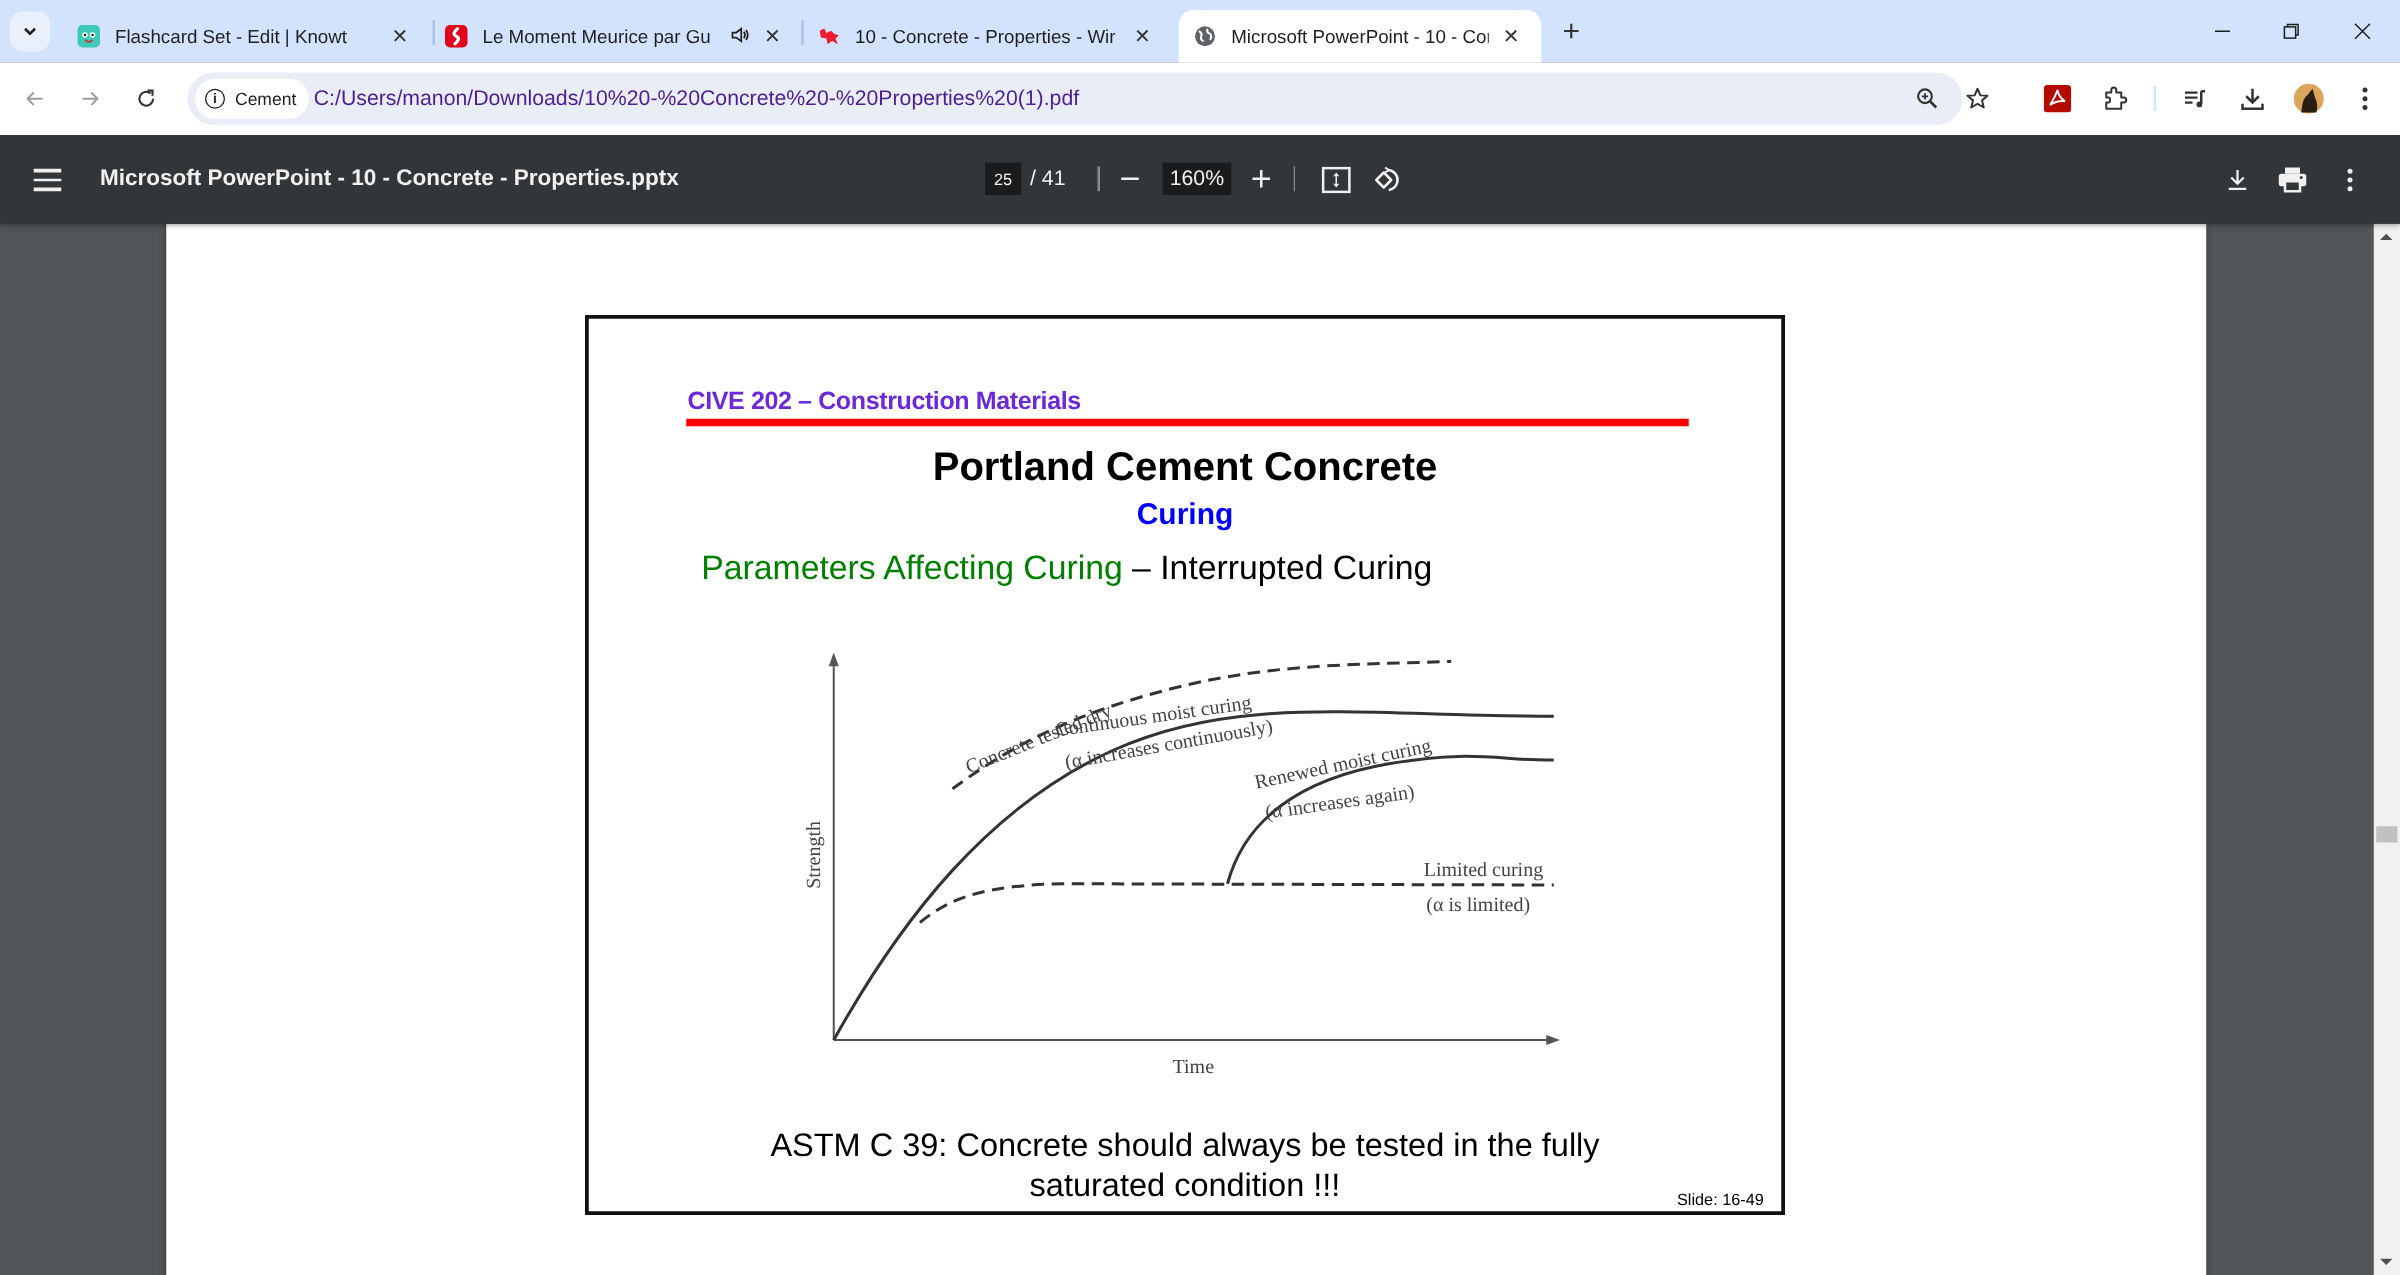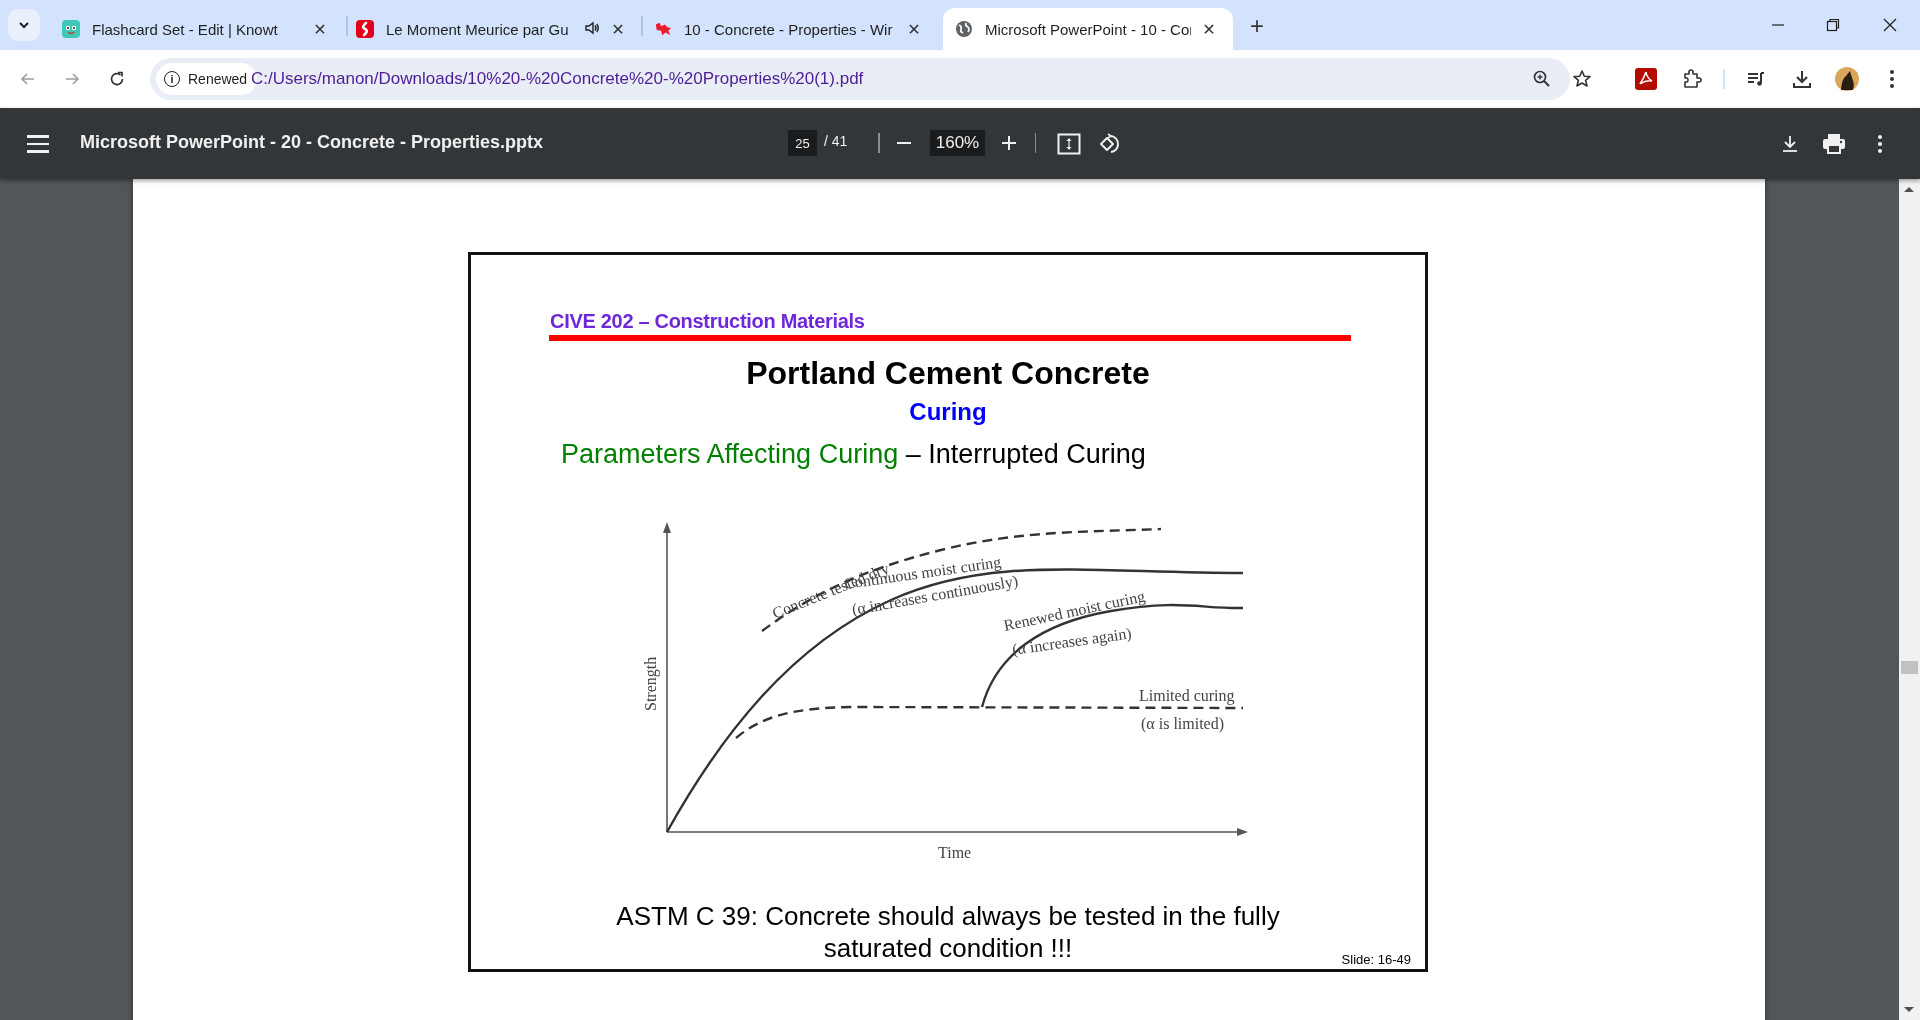--- a/index.html
+++ b/index.html
@@ -27,21 +27,21 @@
   .omni-icon { position: absolute; top: 9px; width: 24px; height: 24px; display: flex; align-items: center; justify-content: center; color: #444; }
   .ext { position: absolute; top: 13px; width: 32px; height: 32px; display: flex; align-items: center; justify-content: center; color: #444; }
   .ext-sep { position: absolute; left: 1723px; top: 19px; width: 2px; height: 20px; background: #d3e3fd; }
 
   
   .pdfbar { position: absolute; left: 0; top: 108px; width: 1920px; height: 71px; background: #323639; color: #f1f1f1; box-shadow: 0 2px 4px rgba(0,0,0,0.35); z-index: 3; }
   .pdf-menu { position: absolute; left: 24px; top: 22px; width: 28px; height: 28px; display: flex; flex-direction: column; justify-content: center; gap: 5px; }
   .pdf-menu span { display: block; width: 22px; height: 2.5px; background: #f1f1f1; margin-left: 3px; }
   .pdf-title { position: absolute; left: 80px; top: 24px; font-size: 18px; font-weight: bold; color: #f1f1f1; white-space: nowrap; }
   .page-box { position: absolute; left: 788px; top: 22px; width: 29px; height: 26px; background: #191b1c; font-size: 13px; display: flex; align-items: center; justify-content: center; }
-  .page-total { position: absolute; left: 824px; top: 25px; font-size: 14px; }
+  .page-total { position: absolute; left: 824px; top: 25px; font-size: 17px; }
   .vsep { position: absolute; top: 25px; width: 2px; height: 20px; background: #8a8d90; }
   .zoom-minus, .zoom-plus { position: absolute; top: 20px; width: 30px; height: 30px; display: flex; align-items: center; justify-content: center; }
   .zoom-box { position: absolute; left: 930px; top: 22px; width: 55px; height: 26px; background: #191b1c; font-size: 17px; display: flex; align-items: center; justify-content: center; }
   .pdf-icon { position: absolute; top: 20px; width: 32px; height: 32px; display: flex; align-items: center; justify-content: center; }
 
   
   .viewer { position: absolute; left: 0; top: 179px; width: 1899px; height: 841px; background: #525659; overflow: hidden; }
   .page { position: absolute; left: 133px; top: 0; width: 1632px; height: 900px; background: #ffffff; box-shadow: 0 0 6px rgba(0,0,0,0.4); }
   .slide { position: absolute; left: 335px; top: 73px; width: 960px; height: 720px; border: 3px solid #111; background: #fff; }
   .course { position: absolute; left: 79px; top: 55px; font-size: 20px; font-weight: bold; color: #6d28d9; letter-spacing: -0.3px; }
@@ -159,21 +159,21 @@
   <div class="nav-btn" style="left:101px;">
     <svg width="18" height="18" viewBox="0 0 18 18">
         <path d="M14.5 9 A5.5 5.5 0 1 1 12.5 4.8" stroke="#333" stroke-width="1.7" fill="none"></path>
         <path d="M10 2.5 H14 V6.5" stroke="#333" stroke-width="1.7" fill="none"></path>
       </svg>
   </div>
 
   <div class="omnibox">
     <div class="site-chip">
       <span class="info">i</span>
-      <span>Renewed</span>
+      <span>Cement</span>
     </div>
     <span class="url">C:/Users/manon/Downloads/10%20-%20Concrete%20-%20Properties%20(1).pdf</span>
     <div class="omni-icon" style="left:1380px;">
       <svg width="20" height="20" viewBox="0 0 20 20">
           <circle cx="8" cy="8" r="5.5" fill="none" stroke="#333" stroke-width="1.7"></circle>
           <path d="M12 12 L17 17" stroke="#333" stroke-width="2"></path>
           <path d="M5.5 8 H10.5 M8 5.5 V10.5" stroke="#333" stroke-width="1.4"></path>
         </svg>
     </div>
     <div class="omni-icon" style="left:1420px;">
@@ -223,21 +223,21 @@
       </svg>
   </div>
 </div>
 
 <div class="pdfbar">
   <div class="pdf-menu">
     <span></span>
       <span></span>
       <span></span>
   </div>
-  <div class="pdf-title">Microsoft PowerPoint - 20 - Concrete - Properties.pptx</div>
+  <div class="pdf-title">Microsoft PowerPoint - 10 - Concrete - Properties.pptx</div>
 
   <div class="page-box">25</div>
   <div class="page-total">/ 41</div>
   <div class="vsep" style="left:878px;"></div>
 
   <div class="zoom-minus" style="left:889px;">
     <svg width="16" height="16" viewBox="0 0 16 16">
         <path d="M1 8 H15" stroke="#f1f1f1" stroke-width="2"></path>
       </svg>
   </div>

